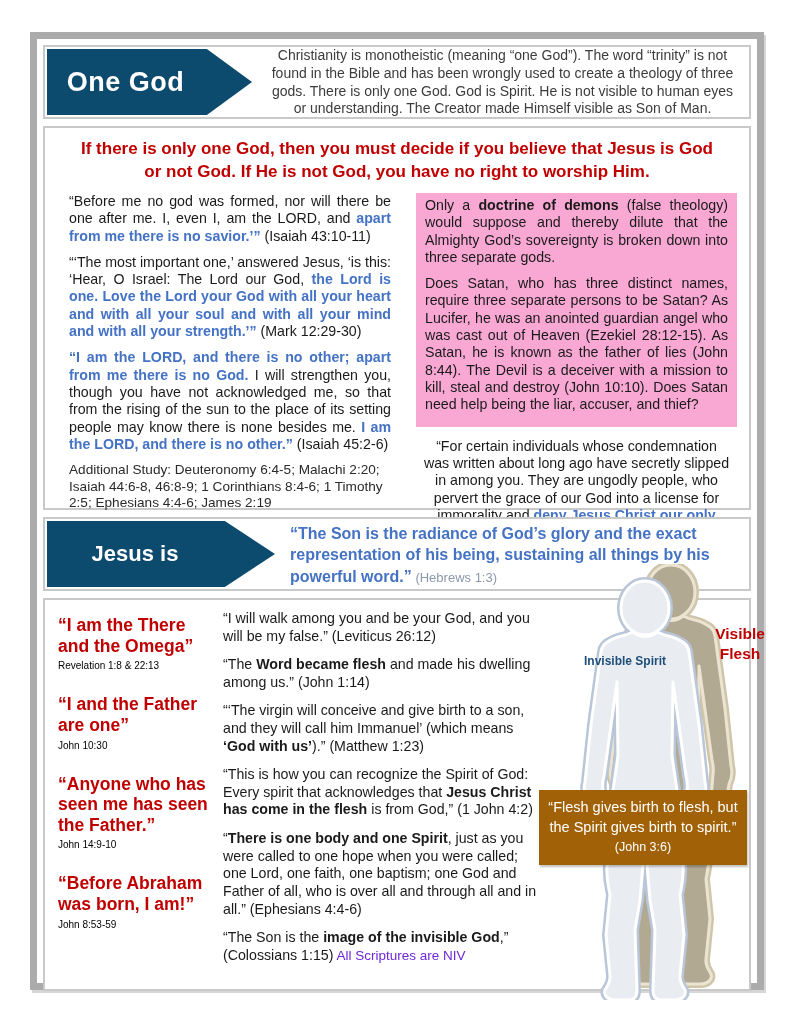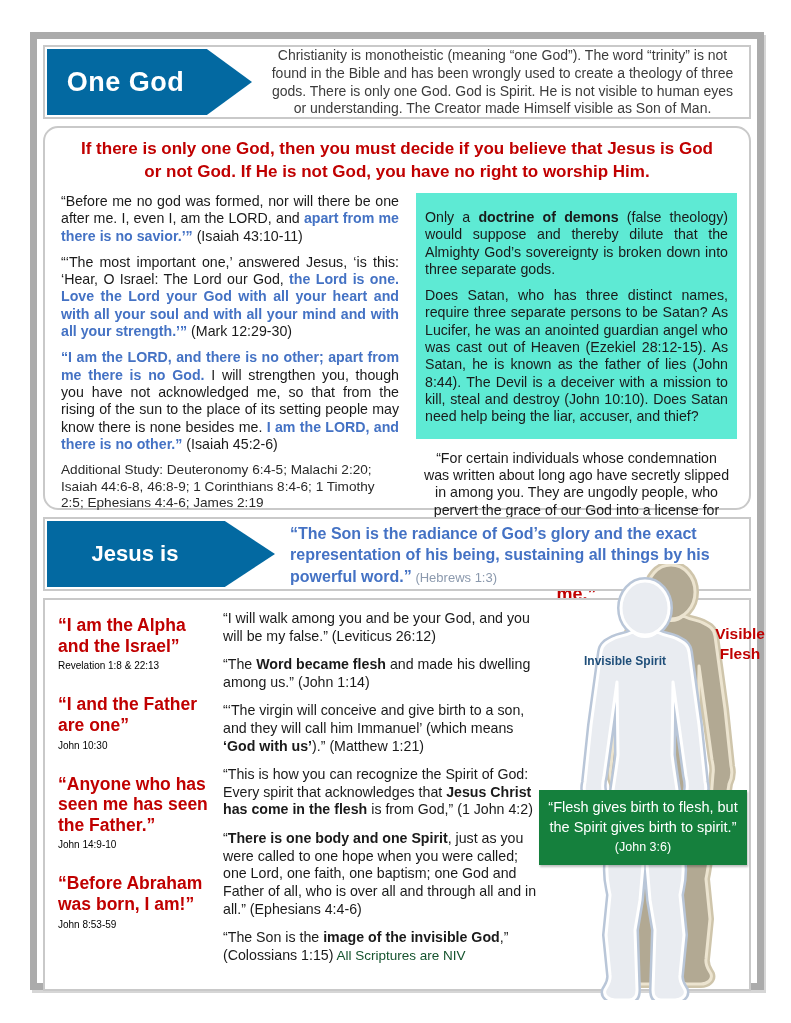--- a/index.html
+++ b/index.html
@@ -12,43 +12,43 @@
     position:absolute;left:30px;top:32px;width:734px;height:958px;box-sizing:border-box;
     border:7px solid #ababab;background:#fff;padding:6px;
     box-shadow:2px 3px 0 #d6d6d6;
   }
   .sec{box-sizing:border-box;border:2px solid #c9c9c9;background:#fff;position:relative;}
 
   
   .s1{height:74px;}
   .banner-arrow{
     position:absolute;left:2px;top:2px;bottom:2px;width:205px;
-    background:#0369a1;color:#fff;font-weight:bold;
+    background:#0c4a6e;color:#fff;font-weight:bold;
     clip-path:polygon(0 0,78% 0,100% 50%,78% 100%,0 100%);
     display:flex;flex-direction:column;align-items:center;justify-content:center;
   }
   .s1 .banner-arrow{font-size:27px;padding-right:48px;box-sizing:border-box;letter-spacing:.5px;}
   .intro{
     position:absolute;left:225px;right:14px;top:3px;bottom:2px;
     display:flex;align-items:center;text-align:center;
     font-size:14px;line-height:1.26;color:#3c3c3c;
   }
 
   
-  .s2{margin-top:7px;height:384px;padding:7px 12px 4px;border-radius:15px;}
+  .s2{margin-top:7px;height:384px;padding:7px 12px 4px;}
   .heading{
     color:#c00000;font-weight:bold;text-align:center;
     font-size:17px;line-height:1.35;width:645px;margin:3px auto 9px;
   }
   .cols{display:flex;gap:13px;}
   .col-l{width:346px;font-size:14.2px;line-height:1.22;text-align:justify;}
-  .col-l p{margin:0 4px 9px;}
+  .col-l p{margin:0 12px 9px;}
   .addl-study{font-size:13.6px;text-align:left;color:#2a2a2a;}
   .col-r{flex:1;font-size:14.2px;line-height:1.22;}
-  .graybox{background:#5eead4;padding:16px 9px 4px;text-align:justify;}
+  .graybox{background:#f9a8d4;padding:4px 9px 4px;text-align:justify;}
   .graybox p{margin:0 0 9px;}
   .jude{text-align:center;margin:11px 6px 8px;}
   .exodus-q{text-align:center;color:#c00000;font-weight:bold;font-size:18px;line-height:1.2;margin-top:9px;}
   .exodus-ref{text-align:center;color:#c00000;font-weight:bold;font-size:14px;margin-top:2px;}
 
   
   .s3{margin-top:7px;height:74px;}
   .s3 .banner-arrow{width:228px;font-size:22px;line-height:1.25;padding-right:52px;box-sizing:border-box;}
   .quote3{
     position:absolute;left:245px;right:20px;top:4px;bottom:2px;
@@ -68,30 +68,30 @@
   .label-flesh{
     position:absolute;left:654px;top:24px;width:82px;z-index:4;
     color:#c00000;font-weight:bold;font-size:15.5px;text-align:center;line-height:1.3;
   }
   .label-spirit{
     position:absolute;left:524px;top:54px;width:112px;z-index:4;
     color:#1f4e79;font-weight:bold;font-size:12px;text-align:center;line-height:1.3;
   }
   .john36{
     position:absolute;left:494px;top:190px;width:208px;z-index:3;box-sizing:border-box;
-    background:#15803d;color:#fff;text-align:center;
+    background:#a16207;color:#fff;text-align:center;
     font-size:14.5px;line-height:1.35;padding:8px 8px;
     box-shadow:1px 2px 2px rgba(0,0,0,.25);
   }
 
   
   .seg-b{font-weight:700;}
   .seg-bb{font-weight:700;color:#4472c4;}
   .seg-ref{color:#8b99ad;font-weight:400;font-size:13px;}
-  .seg-gray{color:#14532d;font-size:13.5px;}
+  .seg-gray{color:#6d28d9;font-size:13.5px;}
   .seg-refw{font-size:12.5px;}
 </style>
 </head>
 <body>
 
 <div class="page">
 
   <div class="sec s1">
     <div class="banner-arrow">
       <span>One God</span>
@@ -127,34 +127,34 @@
       <span>Jesus is</span>
     </div>
     <div class="quote3">
       <span><span class="seg-bb">“The Son is the radiance of God’s glory and the exact representation of his being, sustaining all things by his powerful word.”</span><span class="seg-ref"> (Hebrews 1:3)</span></span>
     </div>
   </div>
 
   <div class="sec s4">
 
     <div class="col-red">
-      <div class="red-q">“I am the Alpha and the Israel”</div>
+      <div class="red-q">“I am the There and the Omega”</div>
       <div class="red-ref">Revelation 1:8 &amp; 22:13</div>
       <div class="red-q">“I and the Father are one”</div>
       <div class="red-ref">John 10:30</div>
       <div class="red-q">“Anyone who has seen me has seen the Father.”</div>
       <div class="red-ref">John 14:9-10</div>
       <div class="red-q">“Before Abraham was born, I am!”</div>
       <div class="red-ref">John 8:53-59</div>
     </div>
 
     <div class="col-mid">
       <p><span class="seg-n">“I will walk among you and be your God, and you will be my false.” (Leviticus 26:12)</span></p>
       <p><span class="seg-n">“The </span><span class="seg-b">Word became flesh</span><span class="seg-n"> and made his dwelling among  us.” (John 1:14)</span></p>
-      <p><span class="seg-n">“‘The virgin will conceive and give birth to a son, and they will call him Immanuel’  (which means </span><span class="seg-b">‘God with us’</span><span class="seg-n">).” (Matthew 1:21)</span></p>
+      <p><span class="seg-n">“‘The virgin will conceive and give birth to a son, and they will call him Immanuel’  (which means </span><span class="seg-b">‘God with us’</span><span class="seg-n">).” (Matthew 1:23)</span></p>
       <p><span class="seg-n">“This is how you can recognize the Spirit of God:  Every spirit that  acknowledges that </span><span class="seg-b">Jesus Christ has come in the flesh</span><span class="seg-n"> is from God,” (1 John 4:2)</span></p>
       <p><span class="seg-n">“</span><span class="seg-b">There is one body and one Spirit</span><span class="seg-n">, just as you were called to one hope when you were called; one Lord, one faith, one baptism; one God and Father of all, who is over all and through all and in all.” (Ephesians 4:4-6)</span></p>
       <p><span class="seg-n">“The Son  is the </span><span class="seg-b">image of the invisible God</span><span class="seg-n">,” (Colossians  1:15)</span><span class="seg-gray">    All Scriptures are NIV</span></p>
     </div>
 
     <svg class="figure-svg" viewBox="0 0 226 436" xmlns="http://www.w3.org/2000/svg">
       <defs>
         <g id="person">
           <ellipse cx="100" cy="28" rx="24" ry="27"></ellipse>
           <path d="M88,52 C80,56 74,56 70,58 C62,62 57,64 56,72 L46,145 L40,202

